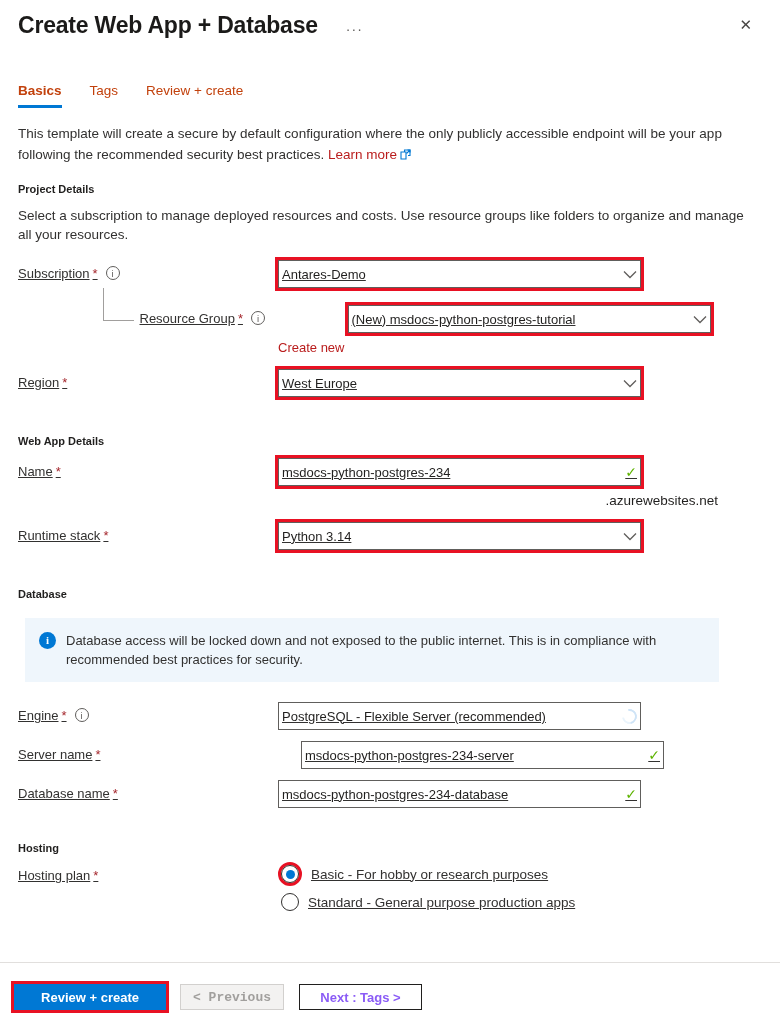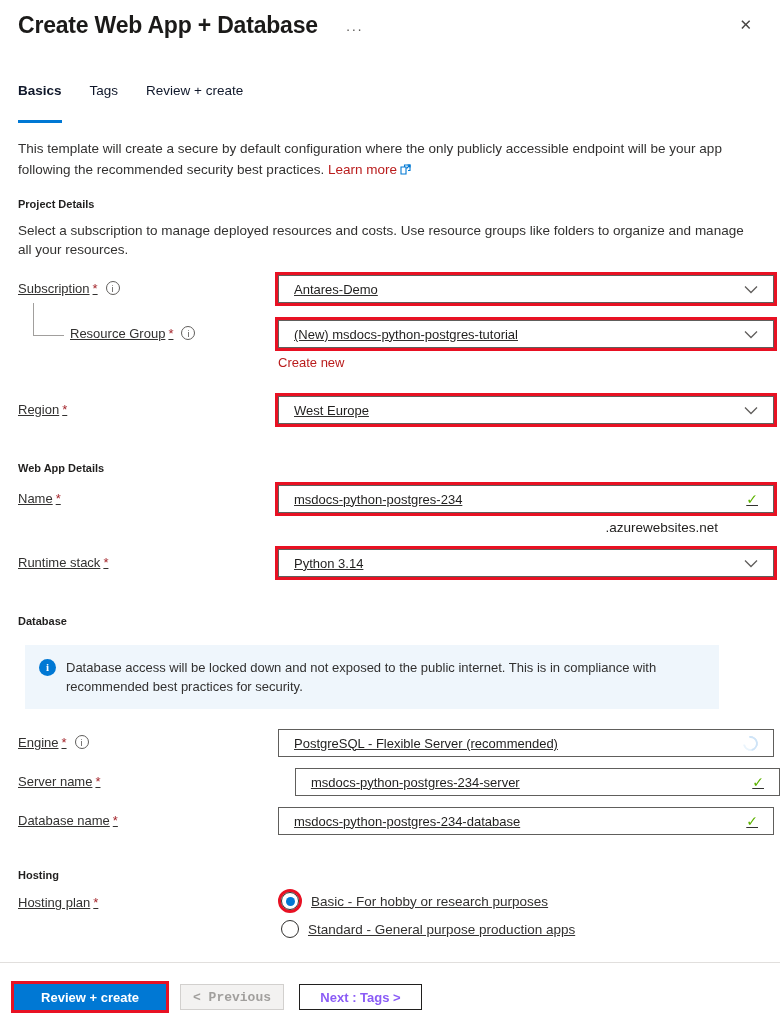--- a/index.html
+++ b/index.html
@@ -9,41 +9,41 @@
     font-family:"Liberation Sans","DejaVu Sans",sans-serif;
     color:#323130; font-size:13.5px;
   }
   
   .header { display:flex; align-items:flex-start; padding:12px 26px 0 18px; position:relative; }
   .title { font-size:23px; font-weight:700; color:#1b1a19; letter-spacing:-0.2px; }
   .ellipsis { margin-left:28px; margin-top:9px; color:#605e5c; font-size:14px; letter-spacing:1px; }
   .close { position:absolute; right:28px; top:16px; font-size:15px; color:#484644; cursor:pointer; }
   
   .tabs { display:flex; margin:44px 0 0 18px; }
-  .tab { margin-right:28px; padding-bottom:22px; font-size:13.5px; color:#0f172a; cursor:pointer; }
+  .tab { margin-right:28px; padding-bottom:7px; font-size:13.5px; color:#c2410c; cursor:pointer; }
   .tab.active { font-weight:700; border-bottom:3px solid #0078d4; }
   
   .intro { margin:15px 18px 0 18px; width:732px; line-height:21px; }
   a.link { color:#b91c1c; text-decoration:none; }
   .ext-icon { display:inline-block; vertical-align:-1px; margin-left:3px; }
   .section-heading { margin:18px 0 0 18px; font-size:11px; font-weight:700; color:#201f1e; }
   .section-desc { margin:12px 18px 0 18px; width:728px; line-height:18.5px; }
   
   .row { display:flex; align-items:flex-start; margin-left:18px;text-decoration:underline; }
   .label-col { width:260px; padding-top:6px; font-size:13px; color:#323130; position:relative; }
   .label-col.indent { padding-left:52px; }
   .required { color:#a4262c; margin-left:3px; }
   .info-i {
     display:inline-block; width:14px; height:14px; border:1px solid #605e5c; border-radius:50%;
     color:#605e5c; font-size:9.5px; line-height:13px; text-align:center; margin-left:8px;
     vertical-align:1px; font-style:normal;
   }
   .field {
-    width:496px; height:28px; border:1px solid #605e5c; background:#fff;
-    display:flex; align-items:center; padding:0 15px; font-size:13px; color:#201f1e;
+    width:363px; height:28px; border:1px solid #605e5c; background:#fff;
+    display:flex; align-items:center; padding:0 3px; font-size:13px; color:#201f1e;
   }
   .field.red-hl { outline:3px solid #e81123; }
   .chev { margin-left:auto; }
   .check { margin-left:auto; color:#5db300; font-size:14px; }
   .spinner {
     margin-left:auto; width:15px; height:15px; border-radius:50%;
     border:2px solid #cfe4f7; border-left-color:transparent; border-bottom-color:#eaf4fc;
     transform:rotate(35deg);
   }
   .connector {
@@ -123,39 +123,39 @@
     <div class="field red-hl">
       <span>Antares-Demo</span>
       <span class="chev">
           <svg width="14" height="9" viewBox="0 0 14 9">
             <polyline points="1,1.5 7,7.5 13,1.5" fill="none" stroke="#605e5c" stroke-width="1.3"></polyline>
           </svg>
         </span>
     </div>
   </div>
 
-  <div class="row" style="margin-top:17px;">
+  <div class="row" style="margin-top:17px;justify-content:center;">
     <div class="label-col indent">
       <div class="connector"></div>
       <span>Resource Group</span><span class="required">*</span><span class="info-i">i</span>
     </div>
     <div class="field red-hl">
       <span>(New) msdocs-python-postgres-tutorial</span>
       <span class="chev">
           <svg width="14" height="9" viewBox="0 0 14 9">
             <polyline points="1,1.5 7,7.5 13,1.5" fill="none" stroke="#605e5c" stroke-width="1.3"></polyline>
           </svg>
         </span>
     </div>
   </div>
   <div class="create-new">
     <a class="link">Create new</a>
   </div>
 
-  <div class="row" style="margin-top:26px;">
+  <div class="row" style="margin-top:14px;">
     <div class="label-col">
       <span>Region</span><span class="required">*</span>
     </div>
     <div class="field red-hl">
       <span>West Europe</span>
       <span class="chev">
           <svg width="14" height="9" viewBox="0 0 14 9">
             <polyline points="1,1.5 7,7.5 13,1.5" fill="none" stroke="#605e5c" stroke-width="1.3"></polyline>
           </svg>
         </span>

